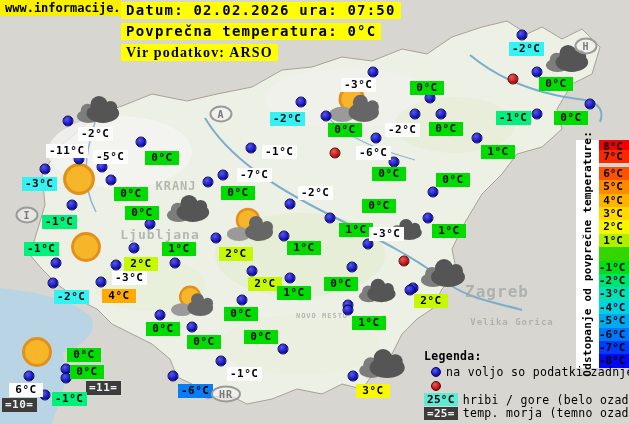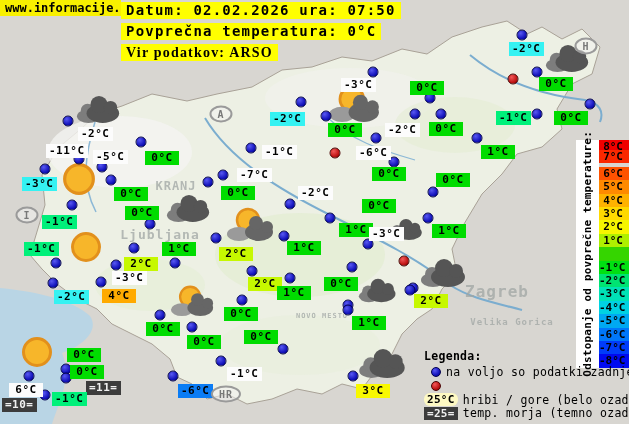--- a/index.html
+++ b/index.html
@@ -61,21 +61,21 @@
   .lg-row{display:flex; align-items:center; height:13.8px; white-space:nowrap;}
   .lg-row.indent{margin-left:7px;}
   .lg-dot{width:10px; height:10px; border-radius:50%; margin-right:5px; flex:0 0 auto;
     box-sizing:border-box;}
   .lg-dot.b{background:radial-gradient(circle at 35% 30%, #5858f2, #1515bd 60%, #000080);
     border:1px solid #000050;}
   .lg-dot.r{background:radial-gradient(circle at 35% 30%, #f25858, #c01515 60%, #700000);
     border:1px solid #4a0000;}
   .lg-box{height:13px; line-height:13px; padding:0 3px; margin-right:5px; font-size:11px;
     font-weight:bold; flex:0 0 auto;}
-  .lg-box.white{background:#fef9c3; color:#000;border-radius:6px;}
+  .lg-box.white{background:#5eead4; color:#000;}
   .lg-box.dark{background:#3c3c3c; color:#f0f0f0;}
 </style>
 </head>
 <body>
 
 <div class="stage">
 
   <svg class="basemap" width="629" height="424" viewBox="0 0 629 424">
     <rect width="629" height="424" fill="#d8d6d1"></rect>
 

